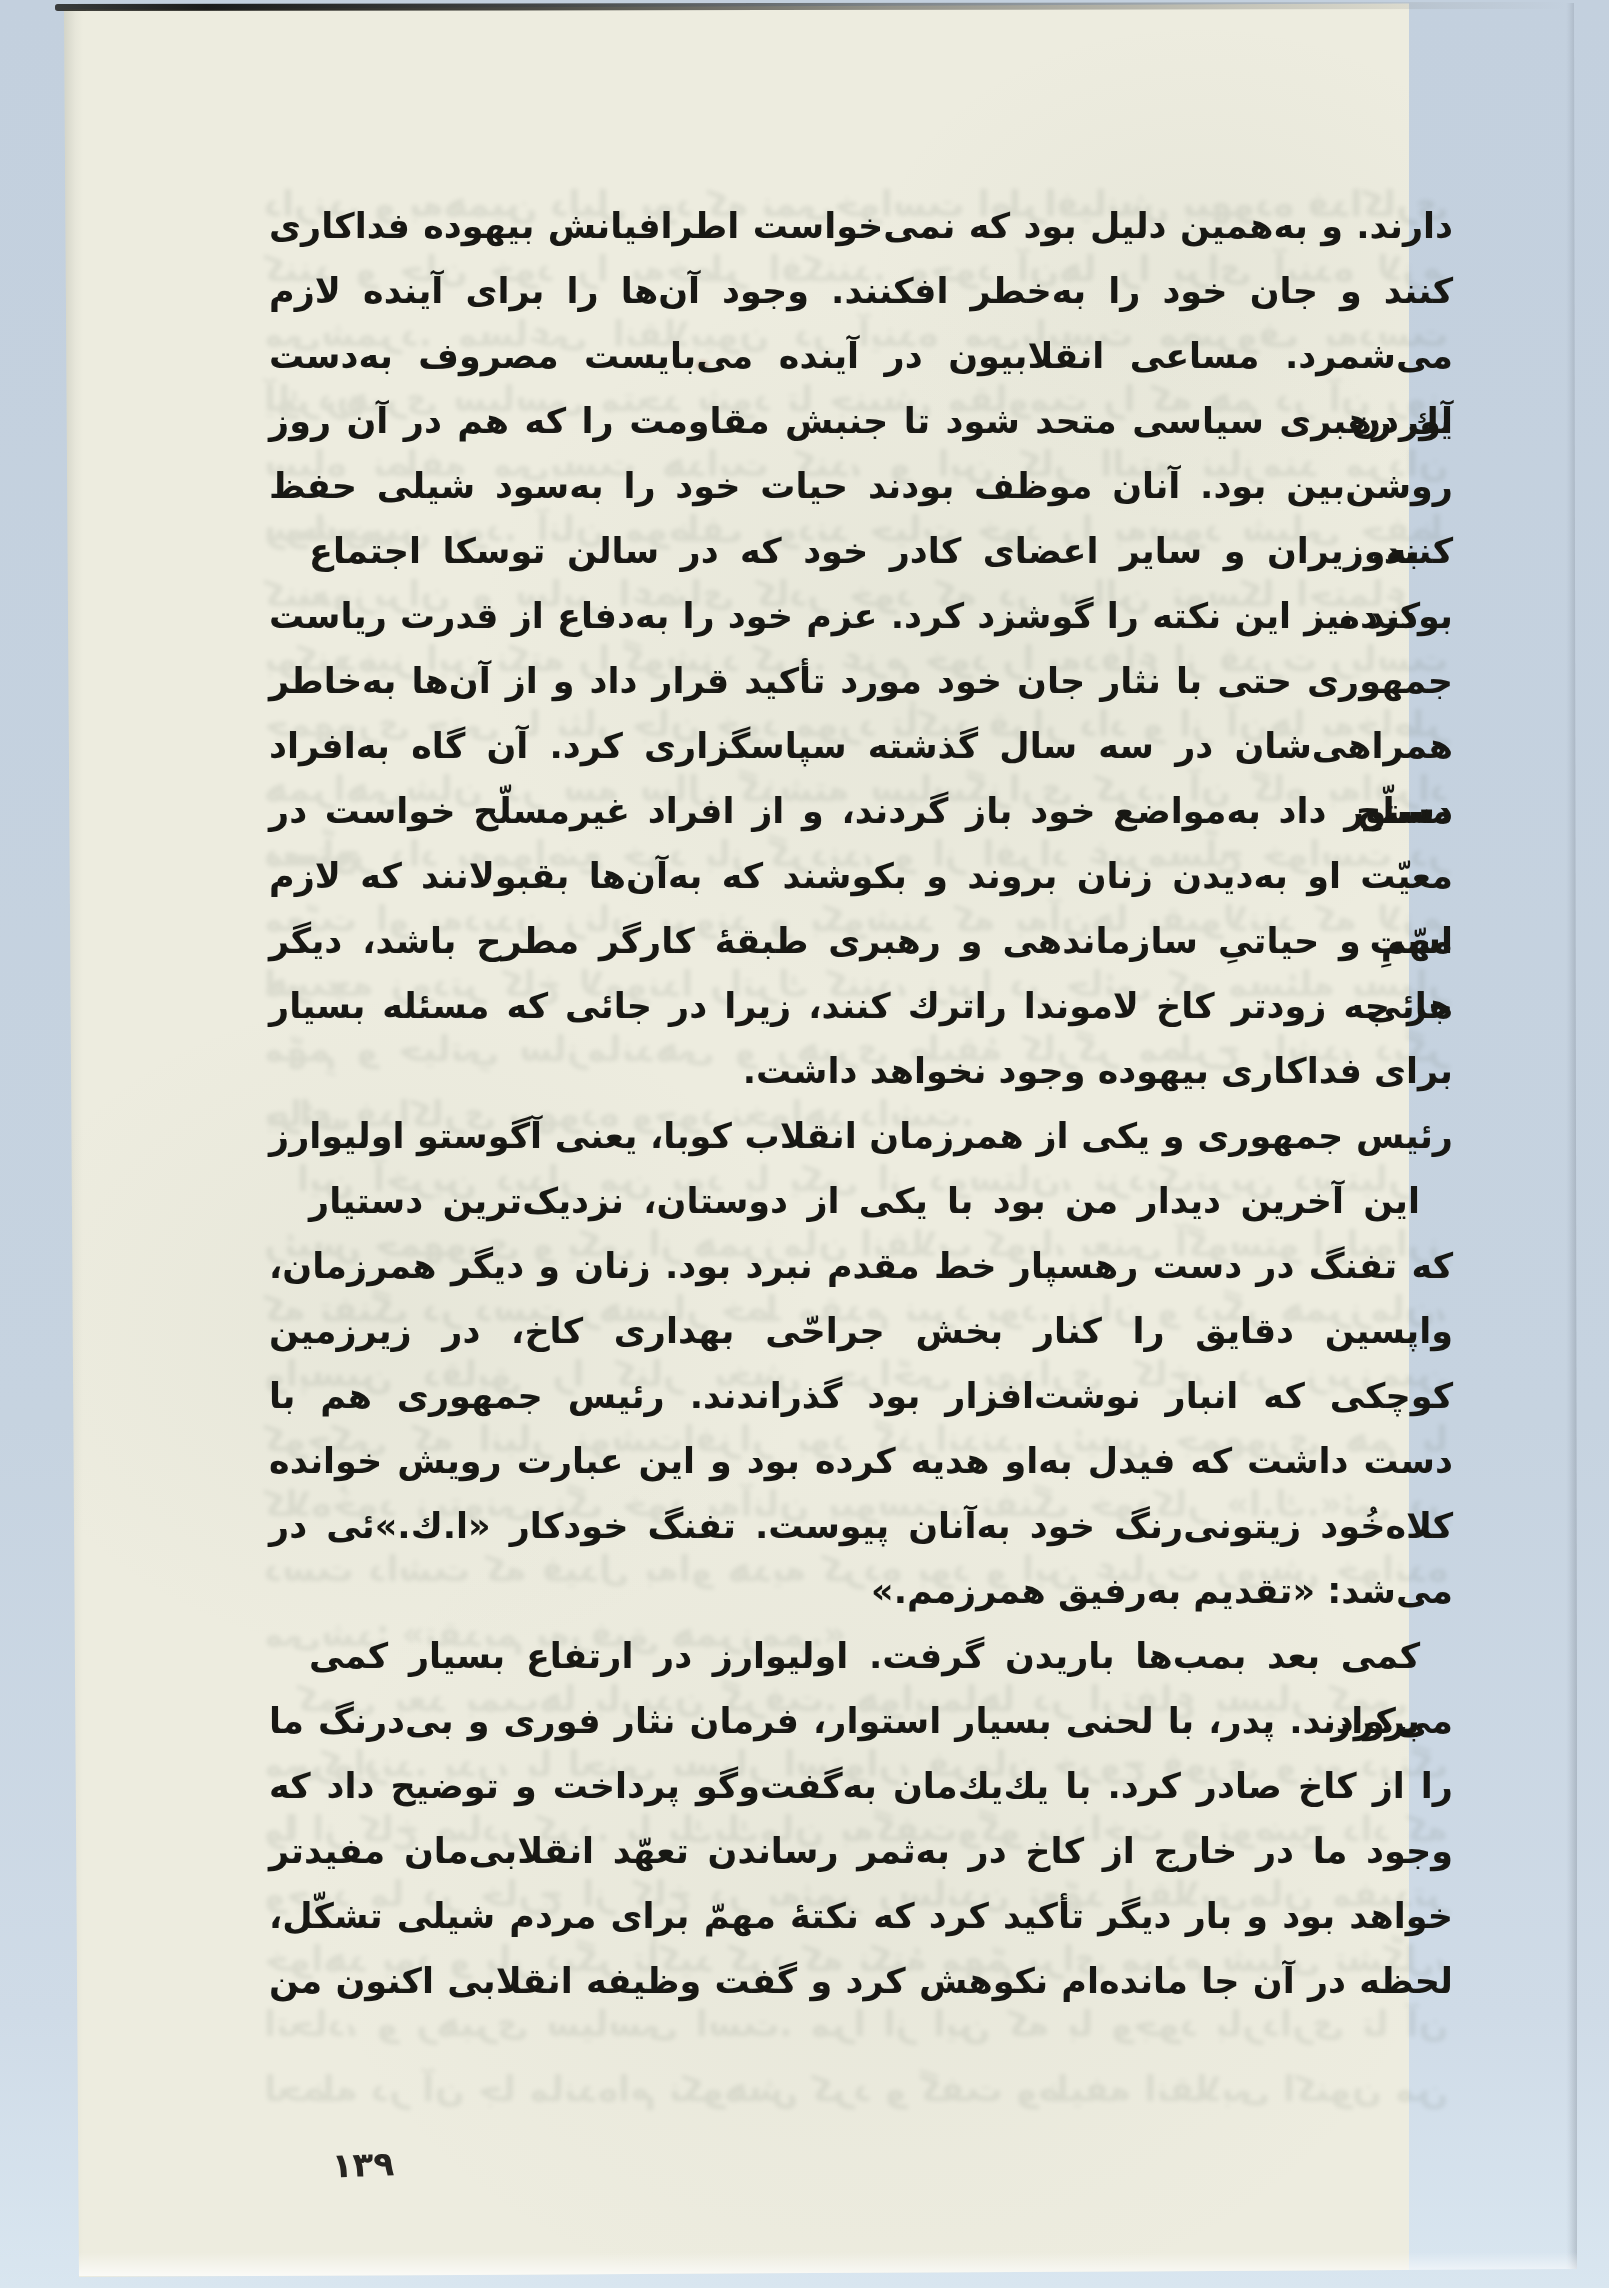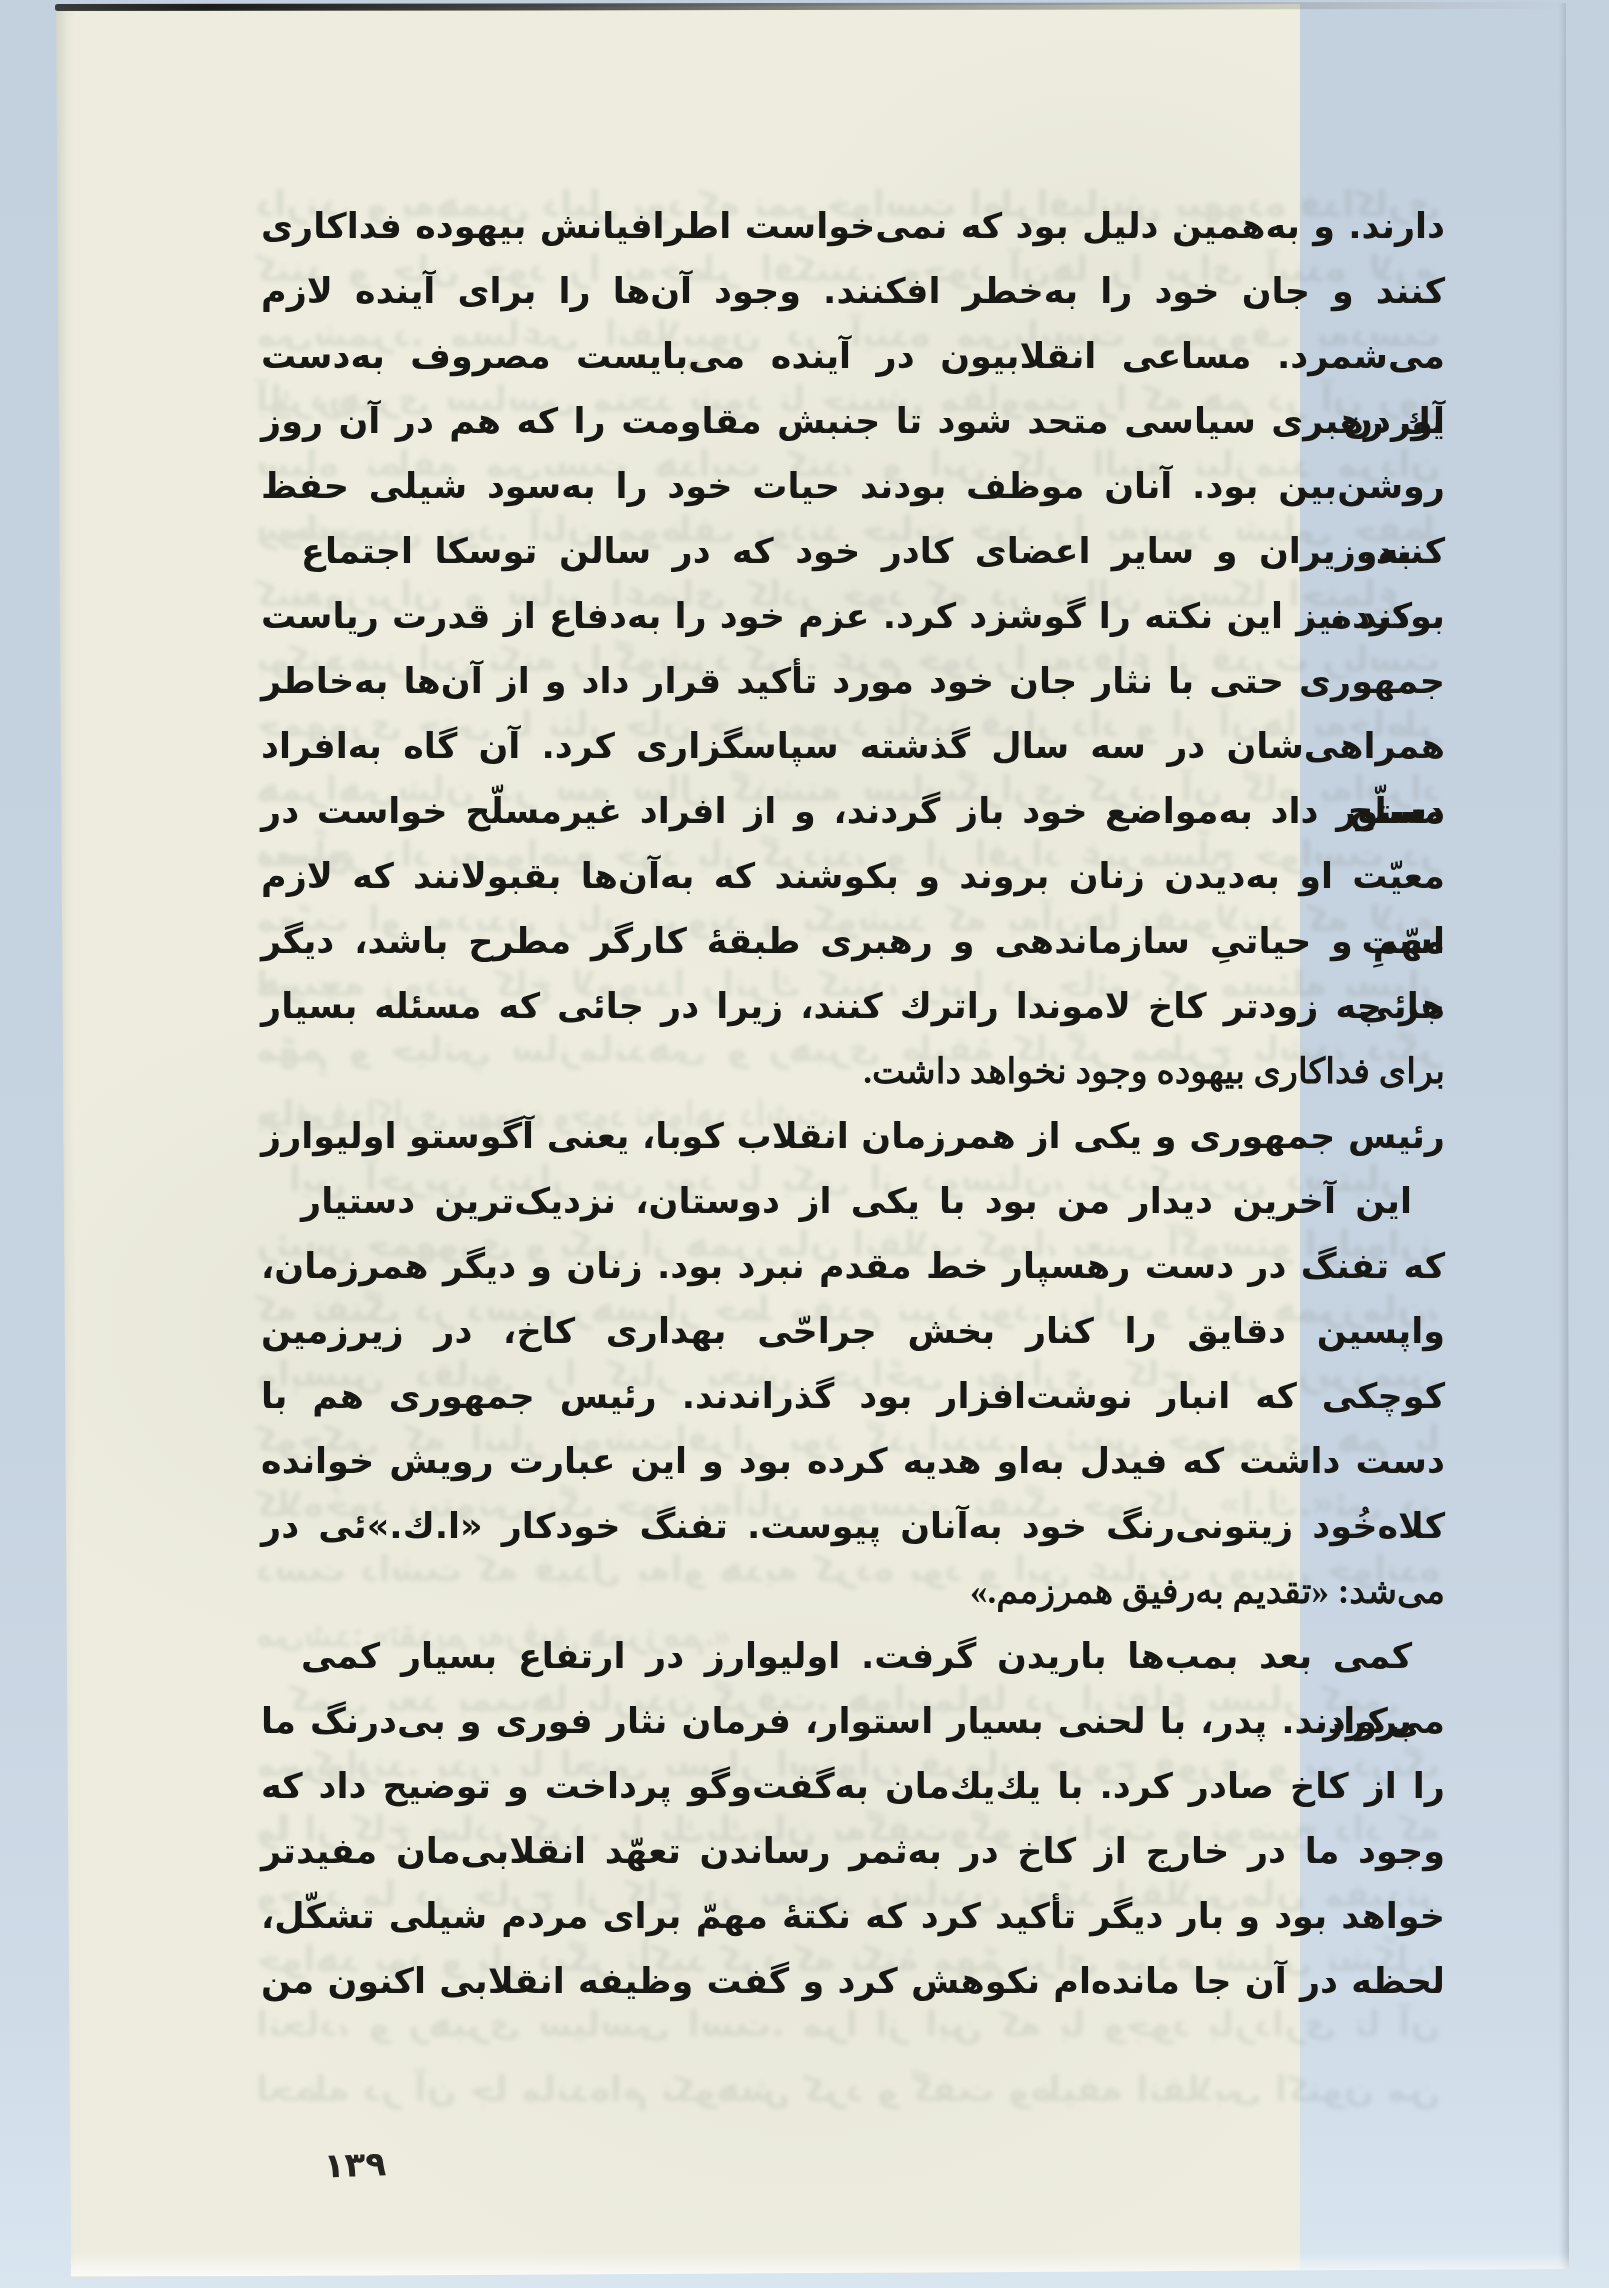--- a/index.html
+++ b/index.html
@@ -2,21 +2,21 @@
 <html lang="fa" style="font-size:14.8px"><head>
 <meta charset="utf-8">
 <style>
   html,body{margin:0;padding:0;}
   body{
     width:1610px;height:2289px;position:relative;overflow:hidden;
     background:linear-gradient(180deg,#c3d0de 0%,#c6d3e0 62%,#cfdbe7 88%,#d9e6f0 100%);
     font-family:"DejaVu Sans",sans-serif;
   }
   .paper{
-    position:absolute;left:0;top:0;width:1300px;height:2289px;
+    position:absolute;left:8px;top:0;width:1401px;height:2289px;
     clip-path:polygon(56px 9.2px,1566px 2.8px,1570px 2269px,71px 2277px);
     background-color:#edecdf;
     background-image:
       radial-gradient(ellipse 738px 554px at 70% 28%,rgba(158,168,148,0.09),transparent 70%),
       radial-gradient(ellipse 600px 480px at 28% 58%,rgba(150,160,140,0.07),transparent 70%),
       radial-gradient(ellipse 831px 646px at 62% 82%,rgba(140,150,132,0.06),transparent 70%),
       radial-gradient(ellipse 461px 351px at 85% 12%,rgba(150,158,140,0.07),transparent 72%);
   }
   .left-paper-edge{
     position:absolute;left:56px;top:9.2px;width:18.5px;height:2261px;
@@ -43,21 +43,21 @@
     position:absolute;left:261px;top:194px;width:1184px;
     direction:rtl;unicode-bidi:embed;
     font-weight:bold;font-size:35px;line-height:65px;color:#181814;
     text-rendering:optimizeLegibility;
   }
   .textblock .line{
     height:65px;overflow:visible;
     text-align:justify;text-align-last:justify;text-justify:inter-word;
     white-space:normal;
   }
-  .textblock .line.para-end{text-align:right;text-align-last:right;font-family:Liberation Serif, serif;}
+  .textblock .line.para-end{text-align:right;text-align-last:right;}
   .textblock .line.indent{padding-right:33px;margin-left:40px;}
   
   .ghost{
     transform:scaleX(-1);
     opacity:0.12;filter:blur(2px);color:#5e6a5e;
     top:172px;left:256px;
   }
   .pagenum{
     position:absolute;left:284px;top:2145px;width:102px;
     direction:rtl;font-weight:bold;font-size:34px;color:#262420;

